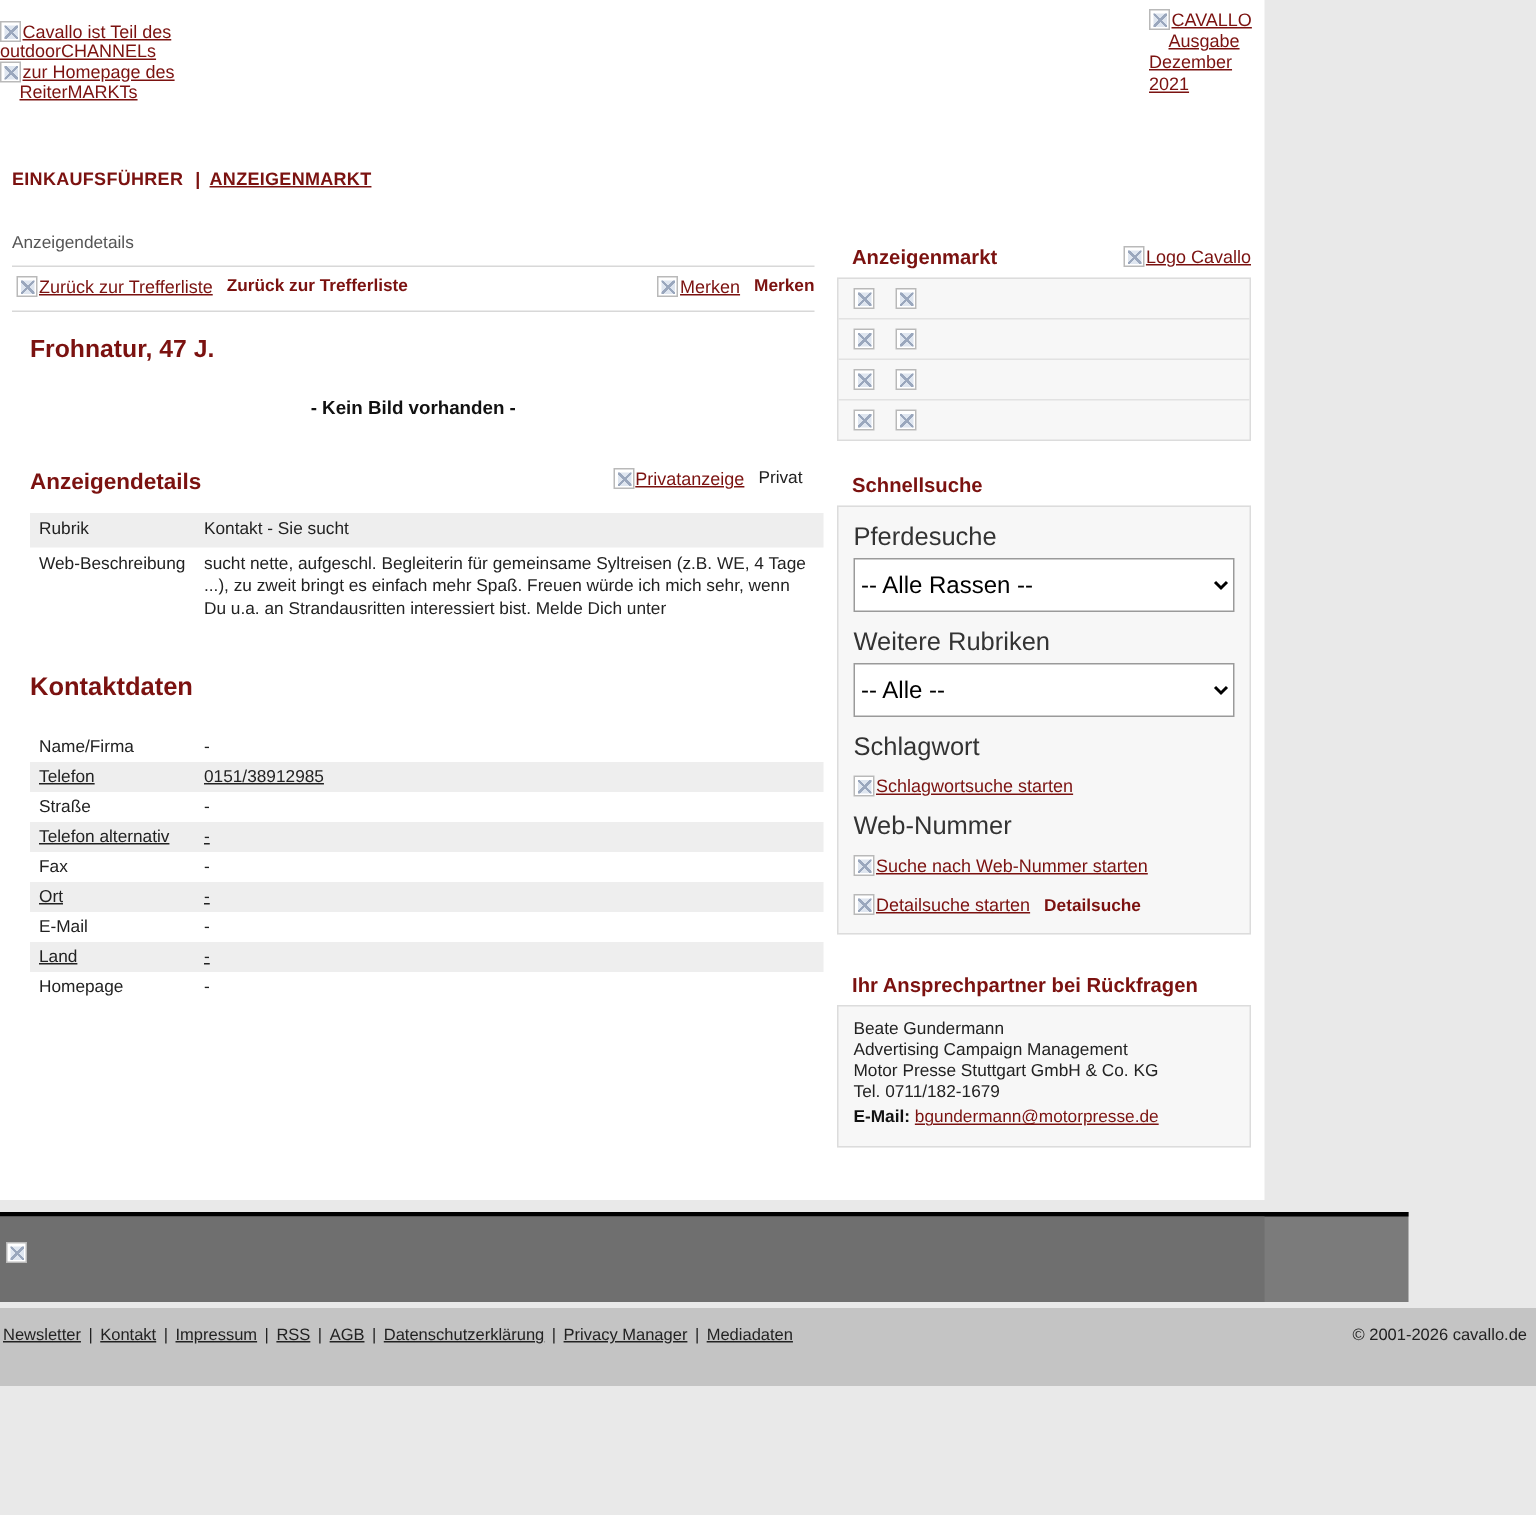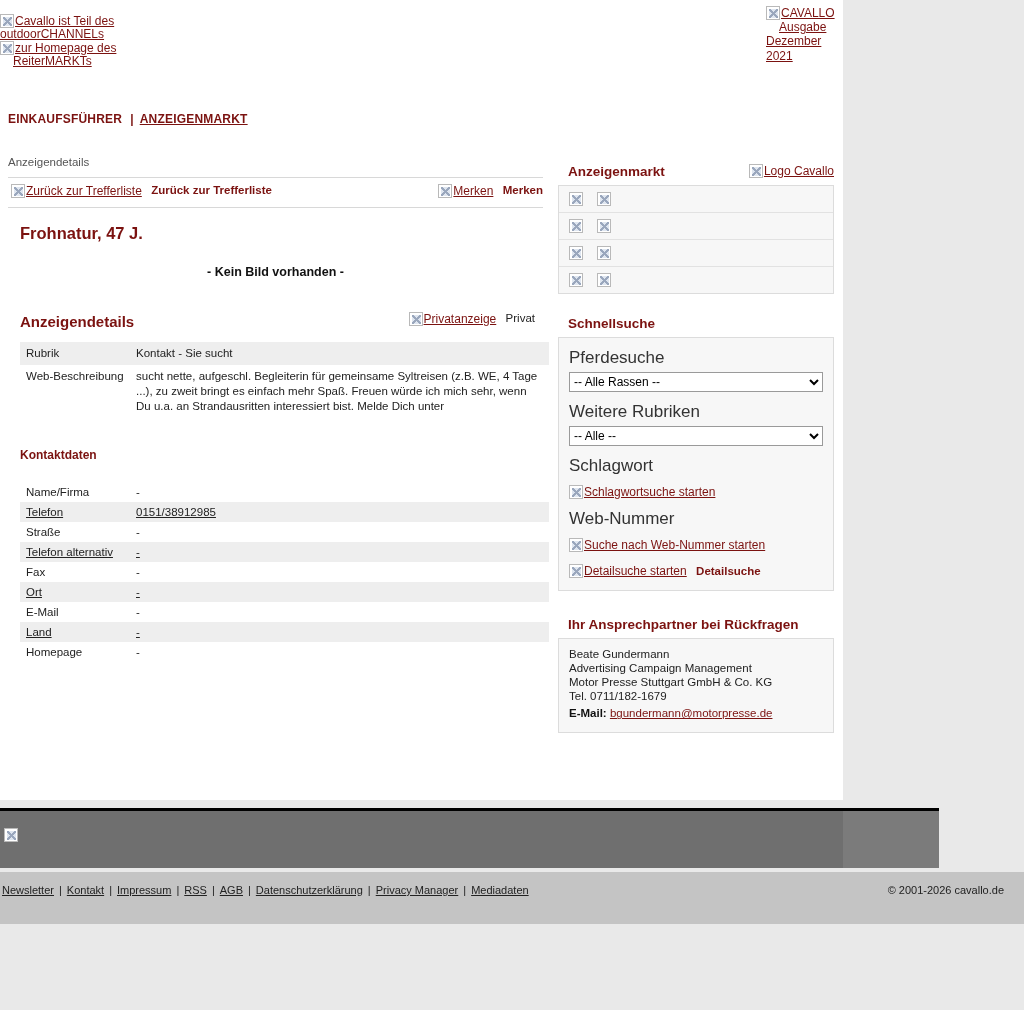--- a/index.html
+++ b/index.html
@@ -125,21 +125,21 @@
   table.details {
     width:529px;
     border-collapse:collapse;
     margin:12px 0 0 12px;
     font-size:11.5px;
   }
   table.details td { padding:4px 6px; vertical-align:top; line-height:15px; }
   table.details td.k { width:110px; color:#222; }
   table.details tr.alt { background:#eeeeee; }
 
-  h2.kontakt { margin:30px 0 0 12px; font-size:12px; color:#7b1210; }
+  h2.kontakt { margin:30px 0 0 12px; font-size:17px; color:#7b1210; }
   table.kd {
     width:529px; border-collapse:collapse;
     margin:20px 0 0 12px; font-size:11.5px;
   }
   table.kd td { padding:4px 6px; }
   table.kd td.k { width:110px; }
   table.kd tr.alt { background:#eeeeee;text-decoration:underline; }
 
   
   .right { position:absolute; left:558px; top:156px; width:276px; }
@@ -157,24 +157,24 @@
     border-bottom:1px solid #e2e2e2;
     padding:6px 10px 6px 10px;
     gap:10px;
   }
   .tiles .trow:last-child { border-bottom:none; }
   .tiles .trow span.brokenimg { width:18px; }
 
   .schnell { margin-top:22px; }
   .fieldlabel { font-weight:normal; font-size:17px; color:#333; margin:10px 0 4px 10px; }
   select.sel {
-    width:254px; height:20px;
+    width:254px; height:36px;
     margin:0 0 0 10px;
     font-family:"Liberation Sans", sans-serif;
-    font-size:12px;
+    font-size:16px;
     border:1px solid #9a9a9a;
     background:#fff;
   }
   .linkrow { margin:8px 0 0 10px; }
   .linkrow .extra { color:#7b1210; font-weight:bold; font-size:11.5px; }
 
   .ansprech { margin-top:26px; }
   .ansprech .body { padding:8px 10px 12px 10px; font-size:11.5px; line-height:14px; }
   .ansprech .body .mailline { margin-top:3px; }
   .ansprech .body .mailline b { color:#111; }
@@ -195,21 +195,21 @@
   .footerband .brokenimg { position:absolute; left:4px; top:17px; }
 
   .footlinks {
     position:absolute; left:0; top:872px;
     width:1024px; height:52px;
     background:#c4c4c4;
   }
   .footlinks .inner { padding:12px 0 0 2px; font-size:11px; }
   .footlinks a { color:#222; text-decoration:underline; }
   .footlinks .sep { color:#222; margin:0 5px; }
-  .copyright { position:absolute; right:20px; top:12px; font-size:11px; color:#222; }
+  .copyright { position:absolute; right:6px; top:12px; font-size:11px; color:#222; }
 </style>
 </head>
 <body>
 
 <div class="page">
 
   <div class="topbar">
     <div class="logo-left">
       <span class="brokenimg">
         <span class="glyph"></span><span>Cavallo ist Teil des</span>

